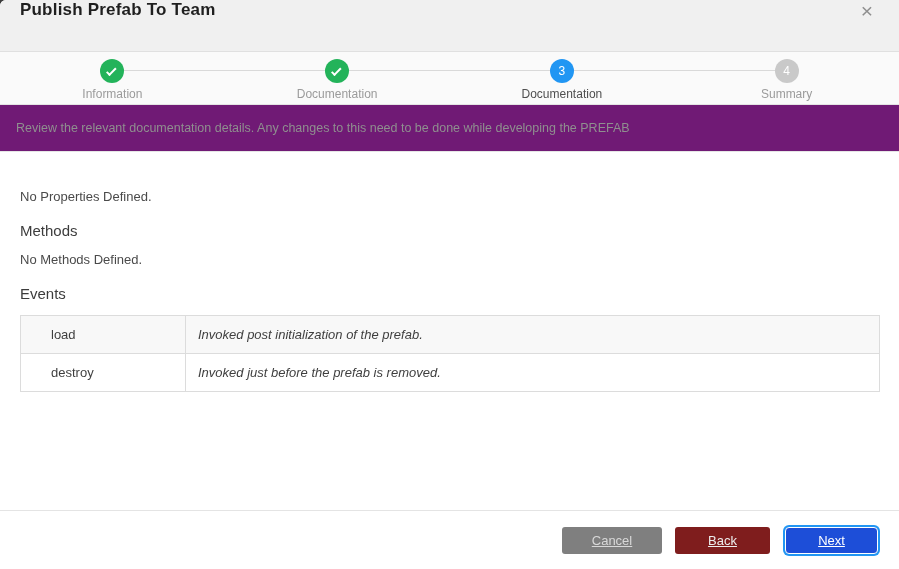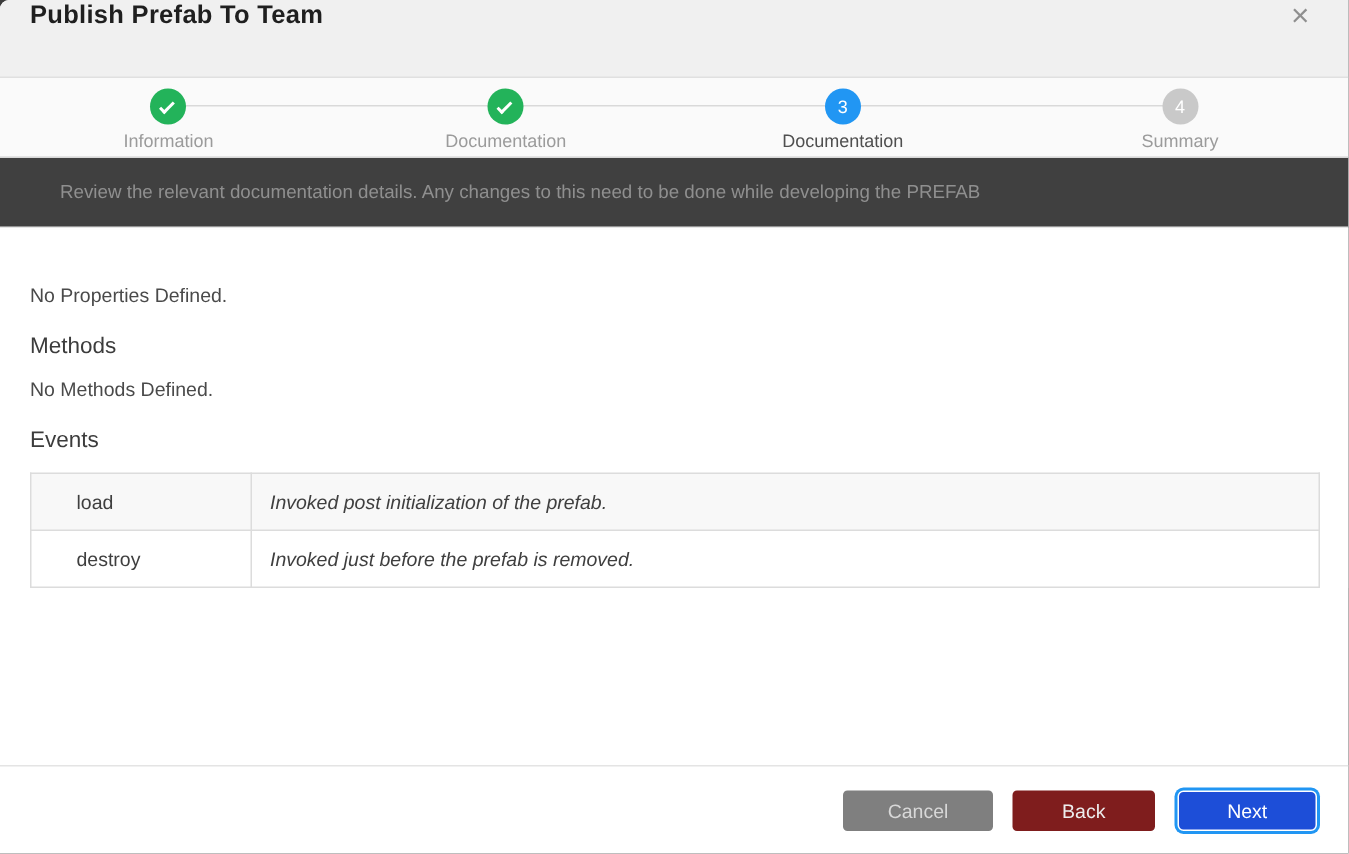--- a/index.html
+++ b/index.html
@@ -101,23 +101,23 @@
     color: #9b9b9b;
     text-align: center;
   }
   .step.is-active .step-label { color: #4f4f4f; }
 
   
   .description-bar {
     height: 47px;
     display: flex;
     align-items: center;
-    padding: 0 40px;
+    padding: 0 16px;
     border-bottom: 1px solid #e6e6e6;
-    background: #404040;
+    background: #701a75;
   }
   .description-text {
     font-size: 12.5px;
     color: #8f8f8f;
   }
 
   
   .content {
     padding: 37px 19px 0 20px;
     background: #fff;
@@ -140,21 +140,21 @@
   }
   .events-table td {
     border: 1px solid #dcdcdc;
     height: 38px;
     padding: 0 12px;
     font-size: 13px;
     color: #3f3f3f;
     vertical-align: middle;
   }
   .events-table tr:first-child td { background: #f8f8f8; }
-  .events-table td.event-name { width: 147px; padding-left: 30px; }
+  .events-table td.event-name { width: 165px; padding-left: 30px; }
   .events-table td.event-desc { font-style: italic; }
 
   
   .dialog-footer {
     position: absolute;
     left: 0; right: 0; bottom: 0;
     height: 59px;
     background: #fff;
     border-top: 1px solid #e4e4e4;
     display: flex;
@@ -163,20 +163,21 @@
     padding-right: 19px;
     gap: 13px;
   }
   .btn {
     height: 27px;
     border: none;
     border-radius: 3px;
     font-size: 13px;
     font-family: inherit;
     cursor: pointer;
+    text-decoration: underline;
   }
   .btn-cancel { width: 100px; background: #7f7f7f; color: #d8d8d8; }
   .btn-back   { width: 95px;  background: #7f1d1d; color: #ededed; }
   .btn-next   {
     width: 93px;
     background: #1d4ed8;
     color: #ffffff;
     border: 1px solid #ffffff;
     box-shadow: 0 0 0 2px #2196f3;
     border-radius: 4px;

